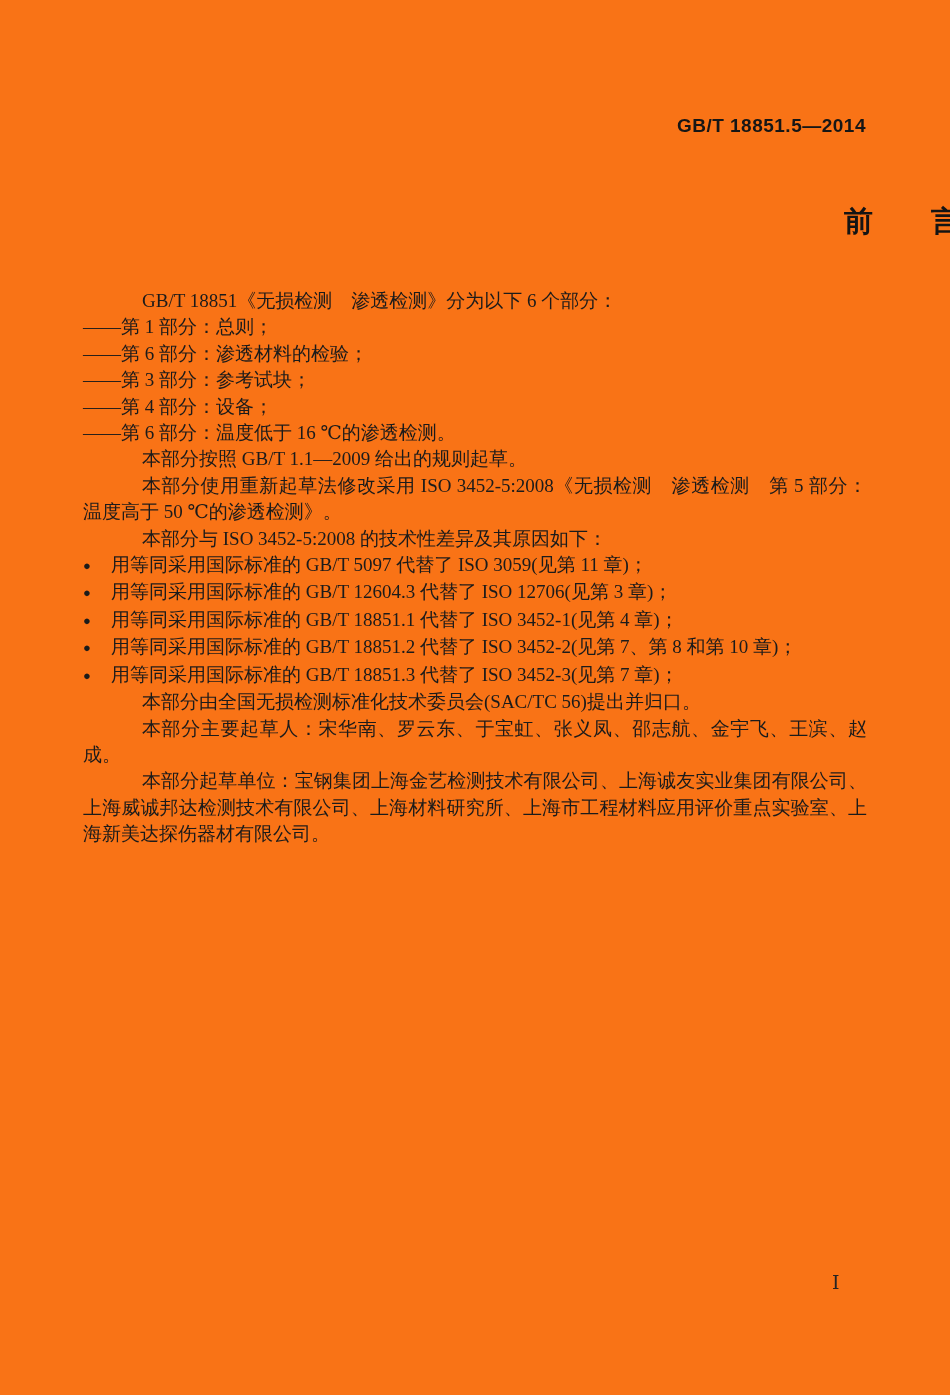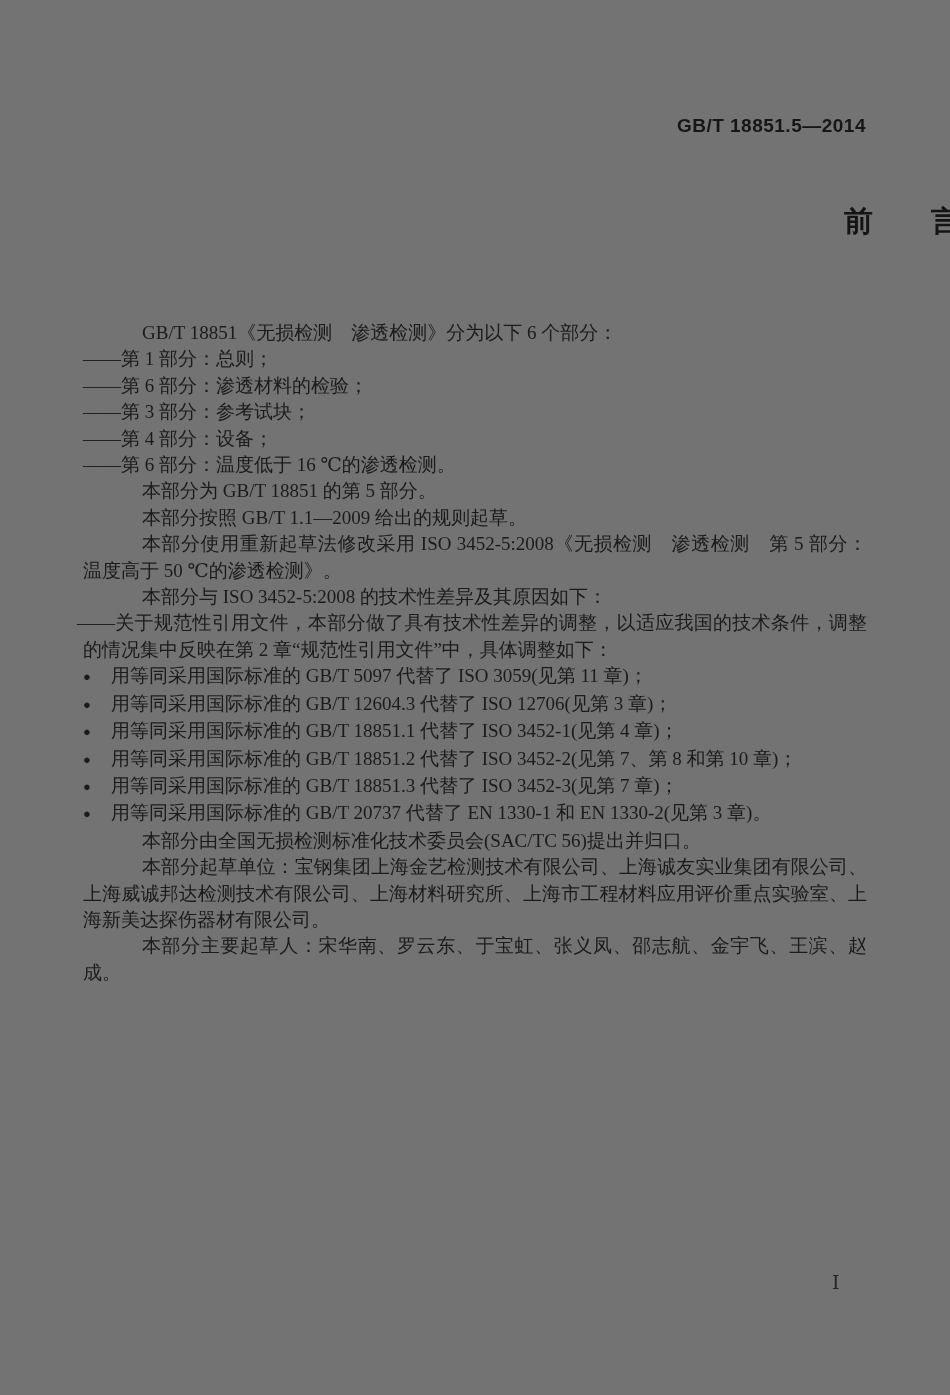--- a/index.html
+++ b/index.html
@@ -1,21 +1,21 @@
 <!DOCTYPE html>
 <html><head>
 <meta charset="utf-8">
 <style>
   html, body { margin: 0; padding: 0; }
   body { background: #ffffff; }
   .page {
     position: relative;
     width: 950px;
     height: 1395px;
-    background: #737373;
+    background: #f97316;
     overflow: hidden;
     font-family: "Liberation Serif", "DejaVu Serif", serif;
     color: #1b1b1b;
   }
   .header-num {
     position: absolute;
     top: 115px;
     right: 84px;
     font-family: "Liberation Sans", "DejaVu Sans", sans-serif;
     font-weight: 700;
@@ -36,21 +36,20 @@
     color: #141414;
   }
   .body-text {
     position: absolute;
     left: 83px;
     top: 288px;
     width: 784px;
     font-size: 19px;
     line-height: 26.4px;
     text-align: justify;
-    margin-top: 32px;
   }
   .body-text p { margin: 0; padding: 0; }
   .para  { text-indent: 59px; }
   .dash1 { padding-left: 32px; text-indent: 0; }
   .dash2 { padding-left: 65px; text-indent: -6px; }
   .bullet { padding-left: 69px; text-indent: 0; }
   .bullet .dot {
     display: inline-block;
     width: 28px;
     font-size: 13px;
@@ -74,33 +73,30 @@
 
   <h1 class="doc-title">前　　言</h1>
 
   <div class="body-text">
     <p class="para">GB/T 18851《无损检测　渗透检测》分为以下 6 个部分：</p>
     <p class="dash1">——第 1 部分：总则；</p>
     <p class="dash1">——第 6 部分：渗透材料的检验；</p>
     <p class="dash1">——第 3 部分：参考试块；</p>
     <p class="dash1">——第 4 部分：设备；</p>
     <p class="dash1">——第 6 部分：温度低于 16 ℃的渗透检测。</p>
-    <p class="para">本部分为 GB/T 18851 的第 5 部分。</p>
     <p class="para">本部分按照 GB/T 1.1—2009 给出的规则起草。</p>
     <p class="para">本部分使用重新起草法修改采用 ISO 3452-5:2008《无损检测　渗透检测　第 5 部分：温度高于 50 ℃的渗透检测》。</p>
     <p class="para">本部分与 ISO 3452-5:2008 的技术性差异及其原因如下：</p>
-    <p class="dash2">——关于规范性引用文件，本部分做了具有技术性差异的调整，以适应我国的技术条件，调整的情况集中反映在第 2 章“规范性引用文件”中，具体调整如下：</p>
 
     <p class="bullet"><span class="dot">●</span><span>用等同采用国际标准的 GB/T 5097 代替了 ISO 3059(见第 11 章)；</span></p>
     <p class="bullet"><span class="dot">●</span><span>用等同采用国际标准的 GB/T 12604.3 代替了 ISO 12706(见第 3 章)；</span></p>
     <p class="bullet"><span class="dot">●</span><span>用等同采用国际标准的 GB/T 18851.1 代替了 ISO 3452-1(见第 4 章)；</span></p>
     <p class="bullet"><span class="dot">●</span><span>用等同采用国际标准的 GB/T 18851.2 代替了 ISO 3452-2(见第 7、第 8 和第 10 章)；</span></p>
     <p class="bullet"><span class="dot">●</span><span>用等同采用国际标准的 GB/T 18851.3 代替了 ISO 3452-3(见第 7 章)；</span></p>
-    <p class="bullet"><span class="dot">●</span><span>用等同采用国际标准的 GB/T 20737 代替了 EN 1330-1 和 EN 1330-2(见第 3 章)。</span></p>
 
     <p class="para">本部分由全国无损检测标准化技术委员会(SAC/TC 56)提出并归口。</p>
+    <p class="para">本部分主要起草人：宋华南、罗云东、于宝虹、张义凤、邵志航、金宇飞、王滨、赵成。</p>
     <p class="para">本部分起草单位：宝钢集团上海金艺检测技术有限公司、上海诚友实业集团有限公司、上海威诚邦达检测技术有限公司、上海材料研究所、上海市工程材料应用评价重点实验室、上海新美达探伤器材有限公司。</p>
-    <p class="para">本部分主要起草人：宋华南、罗云东、于宝虹、张义凤、邵志航、金宇飞、王滨、赵成。</p>
   </div>
 
   <div class="page-num">Ⅰ</div>
 
 </div>
 
 </body></html>

